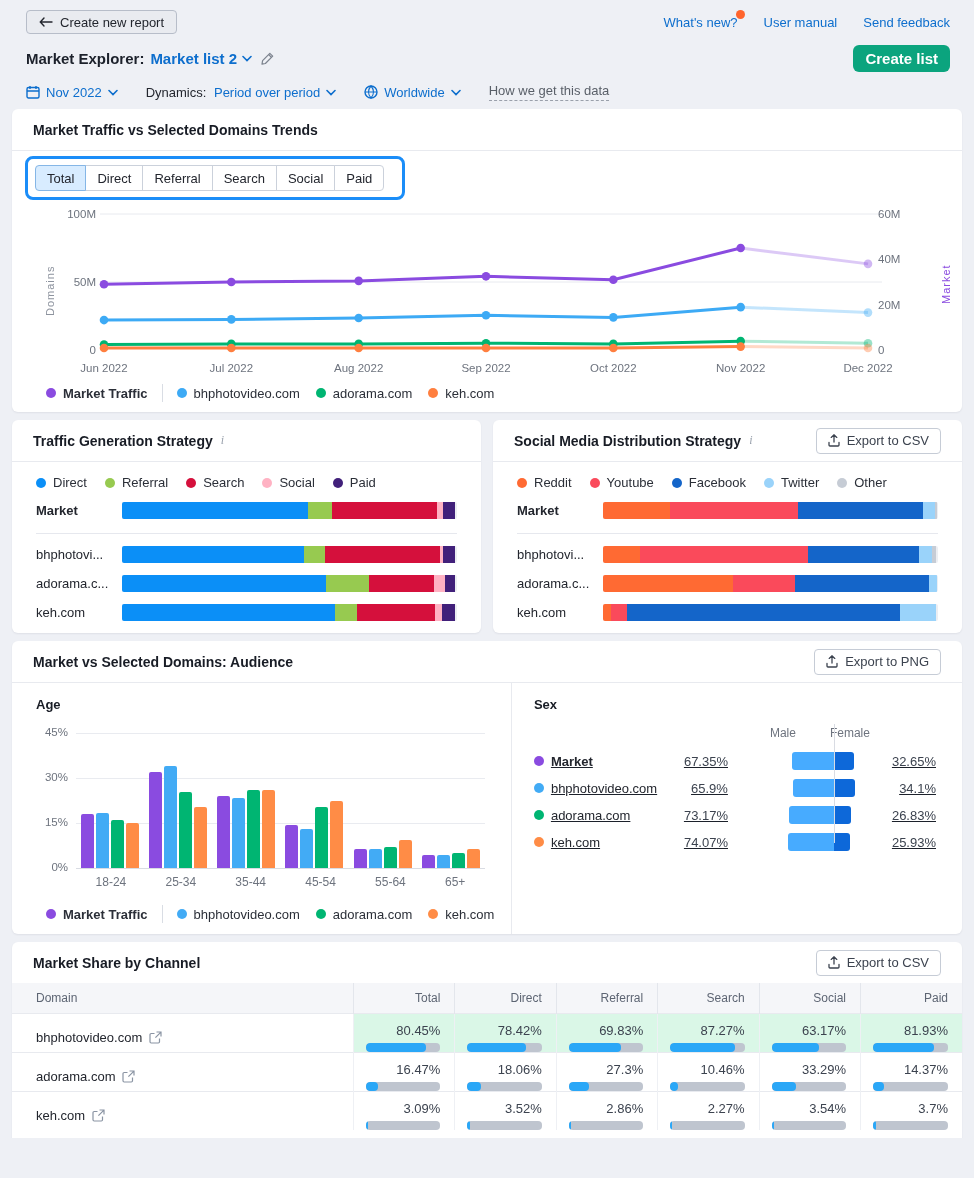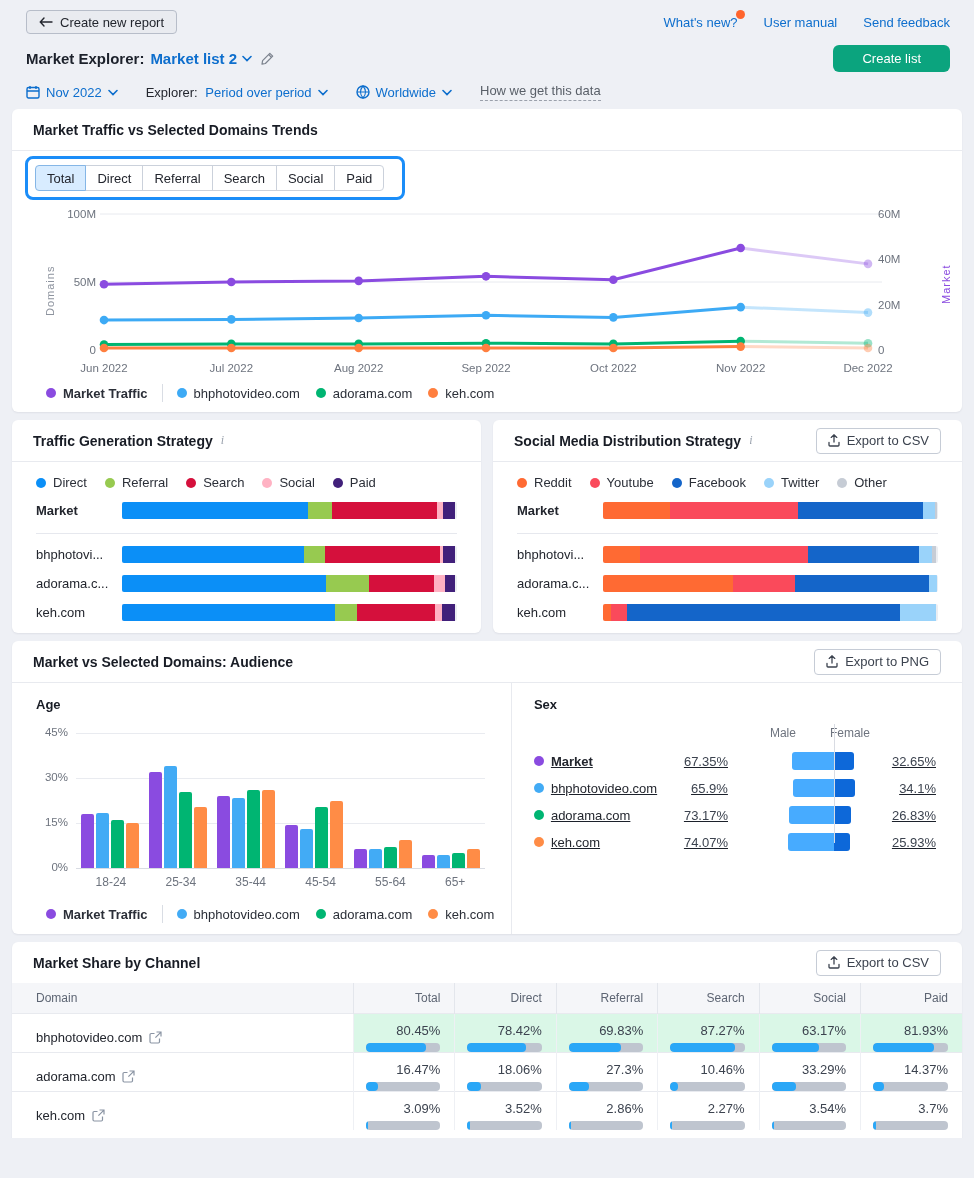--- a/index.html
+++ b/index.html
@@ -10,21 +10,21 @@
   .topbar{padding:8px 24px 0 26px;}
   .trow1{display:flex;align-items:center;justify-content:space-between;height:28px;}
   .btn-back{display:inline-flex;align-items:center;gap:7px;background:#e9ebf0;border:1px solid #b7bdc9;border-radius:4px;height:24px;padding:0 12px;font-size:13px;color:#23262e;font-family:inherit;cursor:pointer;}
   .top-links{display:flex;align-items:center;gap:26px;font-size:13px;}
   .top-links a{color:#0d6ecd;position:relative;}
   .notif-dot{position:absolute;top:-5px;right:-7px;width:9px;height:9px;border-radius:50%;background:#ff642d;}
   .trow2{display:flex;align-items:center;justify-content:space-between;margin-top:8px;height:28px;}
   .report-title{display:flex;align-items:center;gap:6px;font-size:15px;font-weight:bold;}
   .report-title a{color:#0d6ecd;display:inline-flex;align-items:center;gap:5px;font-weight:bold;}
   .pencil-btn{background:none;border:none;padding:0 2px;cursor:pointer;display:inline-flex;}
-  .btn-create{background:#0ba47e;color:#fff;border:none;border-radius:6px;height:27px;padding:0 29px;font-size:13px;font-weight:normal;font-family:inherit;cursor:pointer;}
+  .btn-create{background:#0ba47e;color:#fff;border:none;border-radius:6px;height:27px;padding:0 12px;font-size:15px;font-weight:bold;font-family:inherit;cursor:pointer;}
   .trow3{display:flex;align-items:center;gap:28px;margin-top:9px;height:22px;font-size:13px;}
   .filter{display:inline-flex;align-items:center;gap:6px;color:#0d6ecd;}
   .dyn-label{color:#23262e;margin-right:4px;}
   .how-link{color:#595f68;border-bottom:1px dashed #9aa0ab;padding-bottom:2px;}
   
   .card{background:#fff;border-radius:6px;margin:0 12px;box-shadow:0 1px 2px rgba(25,34,53,.07);}
   .card-head{display:flex;align-items:center;padding:0 21px;height:41px;}
   .card-head.rule{border-bottom:1px solid #e8eaef;}
   .card-head h2{font-size:14px;font-weight:bold;margin:0;color:#181c25;}
   .info-i{color:#9aa2ad;font-size:12px;font-family:"Liberation Serif",serif;font-style:italic;margin-left:8px;}
@@ -142,21 +142,21 @@
         <svg width="14" height="14" viewBox="0 0 14 14">
             <rect x="1" y="2.5" width="12" height="10.5" rx="1.5" fill="none" stroke="#0d6ecd" stroke-width="1.4"></rect>
             <path d="M1 6h12M4 1v3M10 1v3" stroke="#0d6ecd" stroke-width="1.4"></path>
           </svg>
         <span>Nov 2022</span>
         <svg width="10" height="7" viewBox="0 0 10 7">
             <path d="M1 1.5l4 4 4-4" stroke="#0d6ecd" stroke-width="1.6" fill="none" stroke-linecap="round"></path>
           </svg>
       </a>
       <span>
-        <span class="dyn-label">Explorer:</span>
+        <span class="dyn-label">Dynamics:</span>
         <a class="filter">
           <span>Period over period</span>
           <svg width="10" height="7" viewBox="0 0 10 7">
               <path d="M1 1.5l4 4 4-4" stroke="#0d6ecd" stroke-width="1.6" fill="none" stroke-linecap="round"></path>
             </svg>
         </a>
       </span>
       <a class="filter">
         <svg width="14" height="14" viewBox="0 0 14 14">
             <circle cx="7" cy="7" r="6" fill="none" stroke="#0d6ecd" stroke-width="1.4"></circle>

